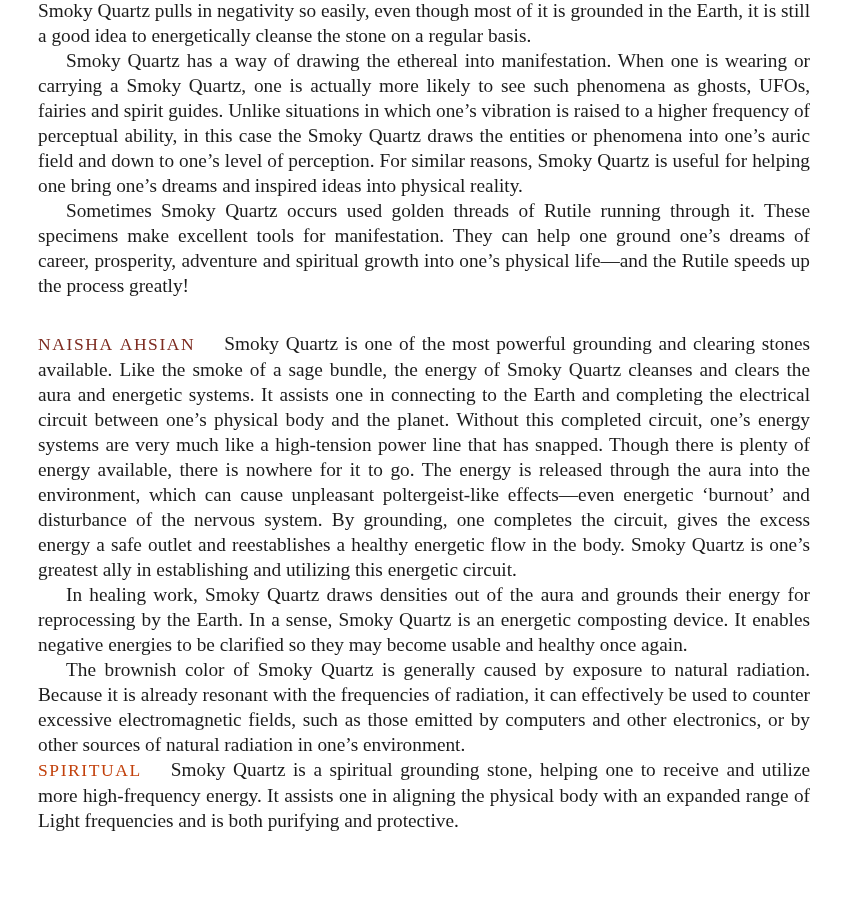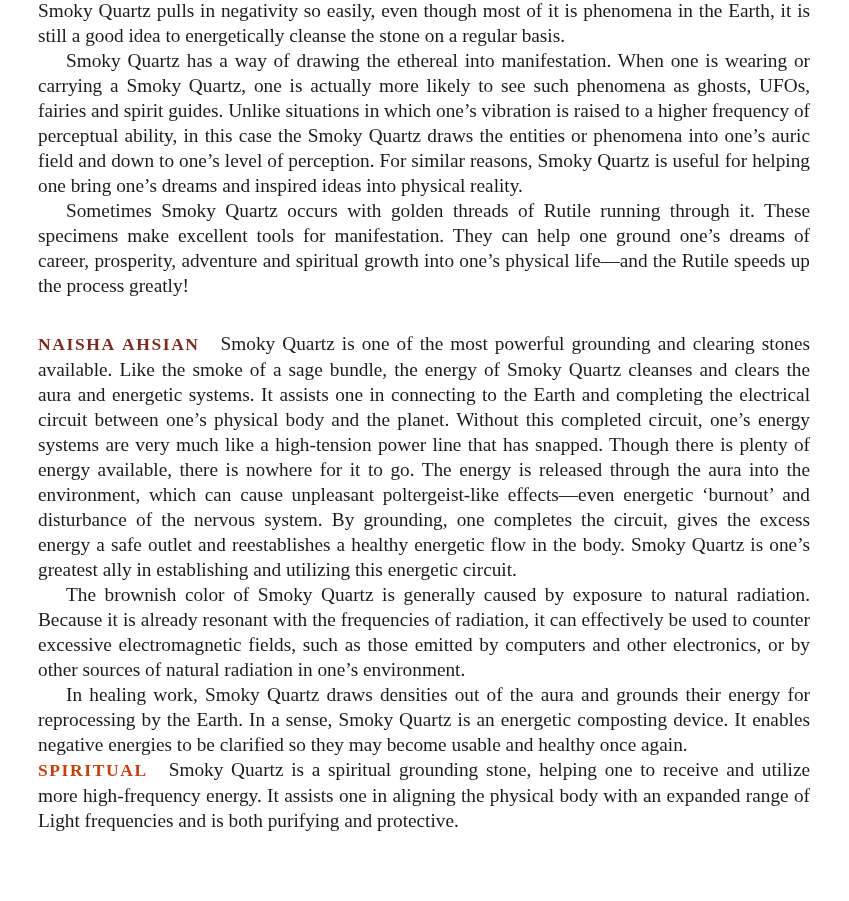--- a/index.html
+++ b/index.html
@@ -30,31 +30,31 @@
     padding: 0;
   }
   .page p.indent {
     text-indent: 28px;
     font-family: Liberation Serif, serif;
   }
   .page p.gap-before {
     margin-top: 33px;
   }
   .section-label {
-    font-weight: bold;
+    font-weight: normal;
     letter-spacing: 1.6px;
     font-size: 17.5px;
-    margin-right: 21px;
+    margin-right: 29px;
     white-space: nowrap;
   }
 </style>
 </head>
 <body style="background: rgb(255, 255, 255);">
 
 <div class="page" style="color: rgb(27, 27, 27);">
-    <p><span>Smoky Quartz pulls in negativity so easily, even though most of it is phenomena in the Earth, it is still a good idea to energetically cleanse the stone on a regular basis.</span></p>
+    <p><span>Smoky Quartz pulls in negativity so easily, even though most of it is grounded in the Earth, it is still a good idea to energetically cleanse the stone on a regular basis.</span></p>
     <p class="indent"><span>Smoky Quartz has a way of drawing the ethereal into manifestation. When one is wearing or carrying a Smoky Quartz, one is actually more likely to see such phenomena as ghosts, UFOs, fairies and spirit guides. Unlike situations in which one’s vibration is raised to a higher frequency of perceptual ability, in this case the Smoky Quartz draws the entities or phenomena into one’s auric field and down to one’s level of perception. For similar reasons, Smoky Quartz is useful for helping one bring one’s dreams and inspired ideas into physical reality.</span></p>
-    <p class="indent"><span>Sometimes Smoky Quartz occurs with golden threads of Rutile running through it. These specimens make excellent tools for manifestation. They can help one ground one’s dreams of career, prosperity, adventure and spiritual growth into one’s physical life—and the Rutile speeds up the process greatly!</span></p>
+    <p class="indent"><span>Sometimes Smoky Quartz occurs used golden threads of Rutile running through it. These specimens make excellent tools for manifestation. They can help one ground one’s dreams of career, prosperity, adventure and spiritual growth into one’s physical life—and the Rutile speeds up the process greatly!</span></p>
     <p class="gap-before"><span class="section-label" style="color: rgb(125, 43, 32);">NAISHA AHSIAN</span><span>Smoky Quartz is one of the most powerful grounding and clearing stones available. Like the smoke of a sage bundle, the energy of Smoky Quartz cleanses and clears the aura and energetic systems. It assists one in connecting to the Earth and completing the electrical circuit between one’s physical body and the planet. Without this completed circuit, one’s energy systems are very much like a high-tension power line that has snapped. Though there is plenty of energy available, there is nowhere for it to go. The energy is released through the aura into the environment, which can cause unpleasant poltergeist-like effects—even energetic ‘burnout’ and disturbance of the nervous system. By grounding, one completes the circuit, gives the excess energy a safe outlet and reestablishes a healthy energetic flow in the body. Smoky Quartz is one’s greatest ally in establishing and utilizing this energetic circuit.</span></p>
+    <p class="indent"><span>In healing work, Smoky Quartz draws densities out of the aura and grounds their energy for reprocessing by the Earth. In a sense, Smoky Quartz is an energetic composting device. It enables negative energies to be clarified so they may become usable and healthy once again.</span></p>
     <p class="indent"><span>The brownish color of Smoky Quartz is generally caused by exposure to natural radiation. Because it is already resonant with the frequencies of radiation, it can effectively be used to counter excessive electromagnetic fields, such as those emitted by computers and other electronics, or by other sources of natural radiation in one’s environment.</span></p>
-    <p class="indent"><span>In healing work, Smoky Quartz draws densities out of the aura and grounds their energy for reprocessing by the Earth. In a sense, Smoky Quartz is an energetic composting device. It enables negative energies to be clarified so they may become usable and healthy once again.</span></p>
     <p><span class="section-label" style="color: #c2410c;">SPIRITUAL</span><span>Smoky Quartz is a spiritual grounding stone, helping one to receive and utilize more high-frequency energy. It assists one in aligning the physical body with an expanded range of Light frequencies and is both purifying and protective.</span></p>
   </div>
 
 </body></html>

